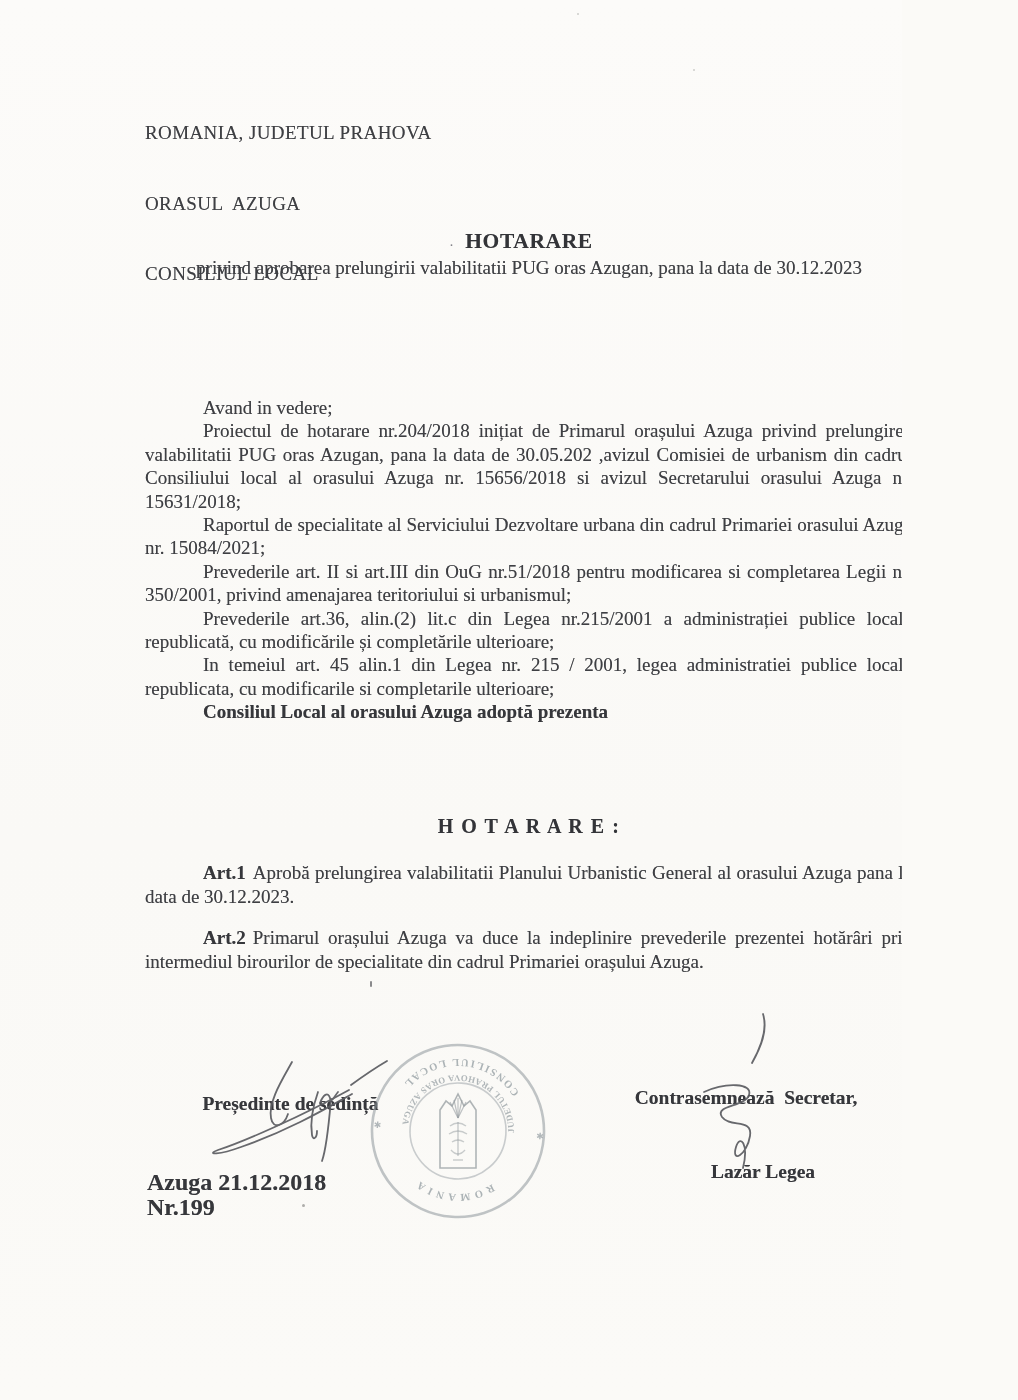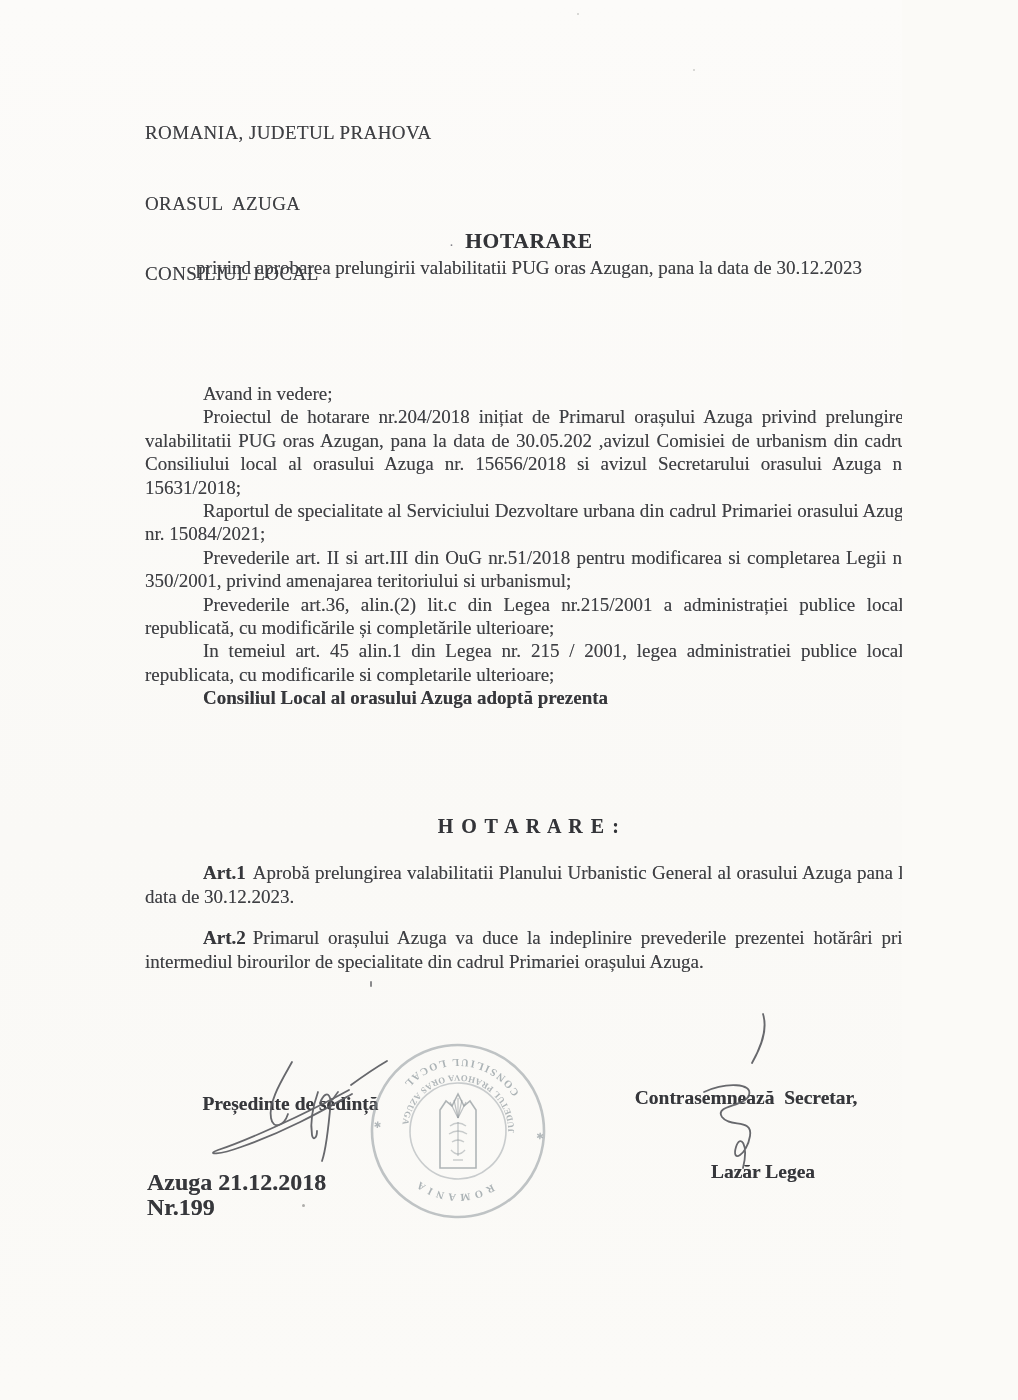--- a/index.html
+++ b/index.html
@@ -10,21 +10,21 @@
     color:#3e3f43;
   }
   .txt{text-shadow:0 0 .5px rgba(62,63,70,.5);}
   .abs{position:absolute;}
 
   .header-block{left:145px;top:74px;font-size:19px;line-height:23.5px;letter-spacing:.4px;white-space:pre-wrap;}
   .title-mark{left:449px;top:237px;font-size:15px;color:#84848a;}
   .title-heading{left:145px;top:229px;width:768px;text-align:center;font-size:21.5px;font-weight:bold;letter-spacing:.6px;color:#333438;}
   .subtitle{left:145px;top:257px;width:768px;text-align:center;font-size:19px;}
 
-  .preamble{left:145px;top:382px;width:767px;font-size:19px;line-height:23.4px;text-align:justify;}
+  .preamble{left:145px;top:396px;width:767px;font-size:19px;line-height:23.4px;text-align:justify;}
   .preamble p{margin:0;text-indent:58px;}
   .adoption{font-weight:bold;color:#36373b;text-align:left;}
 
   .decision-heading{left:145px;top:815px;width:768px;text-align:center;font-size:20px;font-weight:bold;letter-spacing:1.5px;color:#333438;}
 
   .article{left:145px;width:767px;font-size:19px;line-height:23.5px;text-align:justify;}
   .article p{margin:0;text-indent:58px;}
   .article .lbl{font-weight:bold;color:#36373b;padding-right:7px;}
   .article-1{top:861px;}
   .article-2{top:926px;}

